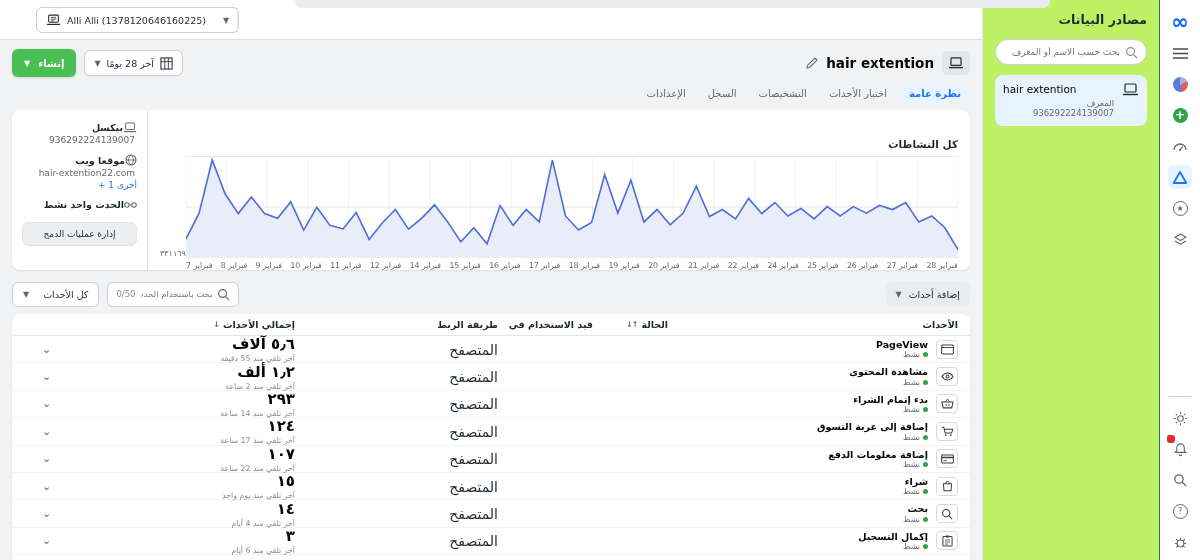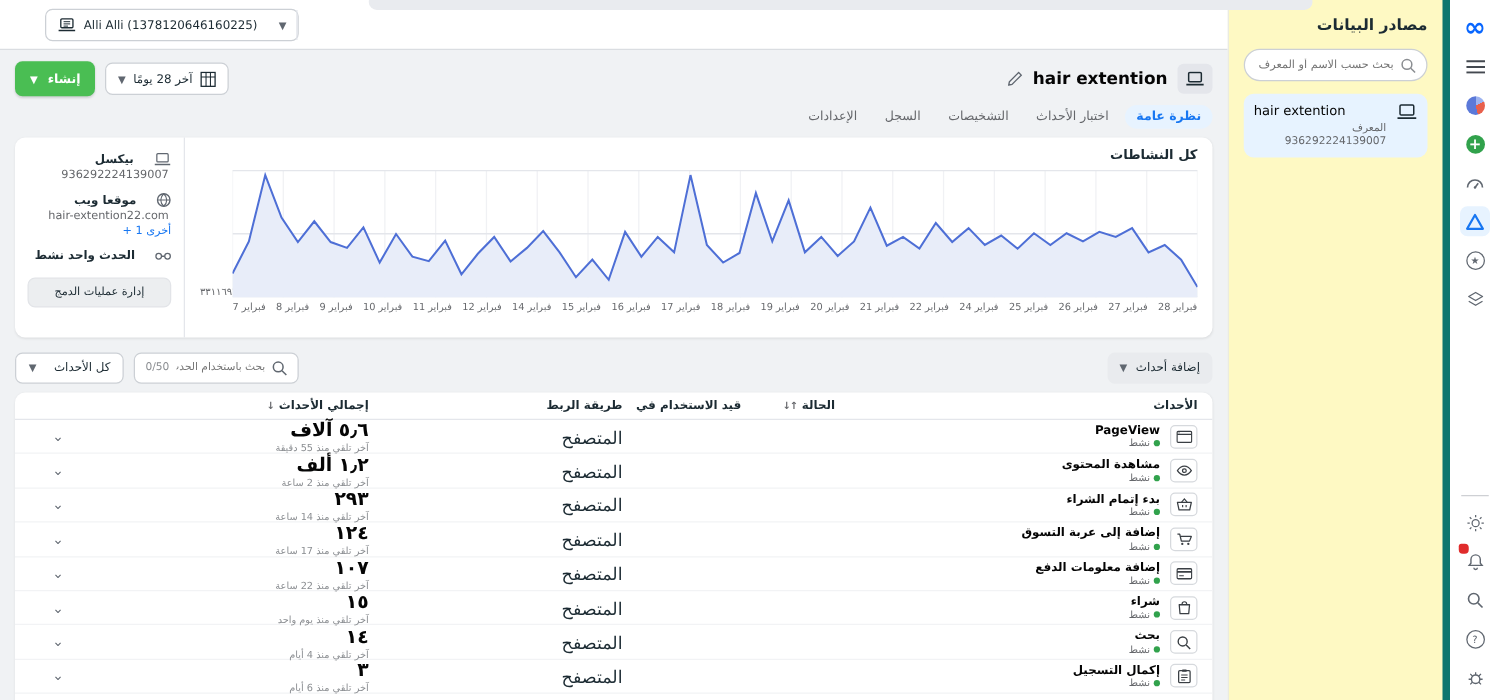--- a/index.html
+++ b/index.html
@@ -19,21 +19,21 @@
   .plus-circle { width:15px; height:15px; border-radius:50%; background:#31a24c; color:#fff;
     display:flex; align-items:center; justify-content:center; font-size:12px; line-height:1; font-weight:bold; }
   .circ { width:15px; height:15px; border:1.2px solid #606770; border-radius:50%;
     display:flex; align-items:center; justify-content:center; font-size:8px; color:#606770; }
   .rail-spacer { flex:1; }
   .rail-divider { width:22px; height:1px; background:#ced0d4; margin:2px 0; }
   .badge { position:absolute; left:-1px; top:-2px; width:8px; height:8px; background:#e02c2c;
     border-radius:2px 40% 40% 40%; }
 
   
-  .sidebar { width:178px; background:#fef9c3; border-left:1px solid #e4e6eb; border-right:6px solid #0f766e;
+  .sidebar { width:178px; background:#bef264; border-left:1px solid #e4e6eb; border-right:1px solid #0f766e;
     padding:12px 12px; flex-shrink:0; }
   .sb-title { font-size:12.5px; font-weight:bold; color:#1c2b33; margin-bottom:12px; }
   .sb-search { display:flex; align-items:center; gap:5px; height:26px; border:1px solid #ccd0d5;
     border-radius:14px; background:#fff; padding:0 8px; color:#8a8d91; }
   .sb-search input { border:none; outline:none; width:100%; font-size:9px; direction:rtl;
     color:#1c2b33; background:transparent; font-family:inherit; }
   .sb-card { margin-top:10px; background:#e7f3ff; border-radius:8px; padding:8px 8px; display:flex;
     gap:8px; align-items:flex-start; cursor:pointer; }
   .sb-card .nm { font-size:10.5px; color:#050505; direction:ltr; text-align:right; }
   .sb-card .idline { font-size:8.5px; color:#65676b; margin-top:3px; }
@@ -68,30 +68,30 @@
   .create-btn .caret { color:#fff; }
 
   .tabs-row { display:flex; align-items:center; gap:4px; height:26px; margin-top:2px; }
   .tab { font-size:10px; color:#65676b; padding:4px 9px; border-radius:12px; cursor:pointer; white-space:nowrap; }
   .tab.active { background:#e7f3ff; color:#1877f2; font-weight:bold; }
 
   
   .ov-card { background:#fff; border-radius:8px; box-shadow:0 1px 2px rgba(0,0,0,.08);
     height:160px; margin-top:4px; display:flex; direction:rtl; }
   .ov-chart { flex:1; padding:8px 12px 4px; min-width:0; position:relative; }
-  .ov-title { font-size:10.5px; font-weight:bold; color:#1c2b33; text-align:right; }
+  .ov-title { font-size:10.5px; font-weight:bold; color:#1c2b33; text-align:right;margin-top:20px; }
   .plot { direction:ltr; display:flex; margin-top:6px; }
   .y-col { width:26px; display:flex; flex-direction:row; justify-content:space-between;
     align-items:flex-end; padding:0 4px 0 0; font-size:8px; color:#65676b; height:102px; }
   .plot svg { flex:1; height:102px; }
   .x-row { direction:ltr; display:flex; justify-content:space-between; margin:3px 0 0 26px;
     font-size:7.8px; color:#65676b; }
   .x-row span { direction:ltr; white-space:nowrap; }
   .ov-info { width:136px; flex-shrink:0; border-right:1px solid #e4e6eb; padding:12px 10px; }
-  .info-row { display:flex; align-items:center; gap:16px; font-size:9.5px; font-weight:bold;
+  .info-row { display:flex; align-items:center; gap:0; font-size:9.5px; font-weight:bold;
     color:#1c2b33; margin-top:9px; }
   .info-row:first-child { margin-top:0; }
   .info-ic { color:#606770; display:flex; }
   .info-val { font-size:9px; color:#65676b; margin:2px 2px 0 0; direction:ltr; text-align:right; }
   .info-link { font-size:9px; color:#1877f2; margin-top:2px; cursor:pointer; direction:ltr; text-align:right; }
   .manage-btn { margin-top:12px; width:100%; background:#eceef0; border:1px solid #e2e4e8;
     border-radius:6px; font-size:9px; color:#1c2b33; padding:6px 4px; text-align:center; cursor:pointer;
     font-family:inherit; }
 
   

